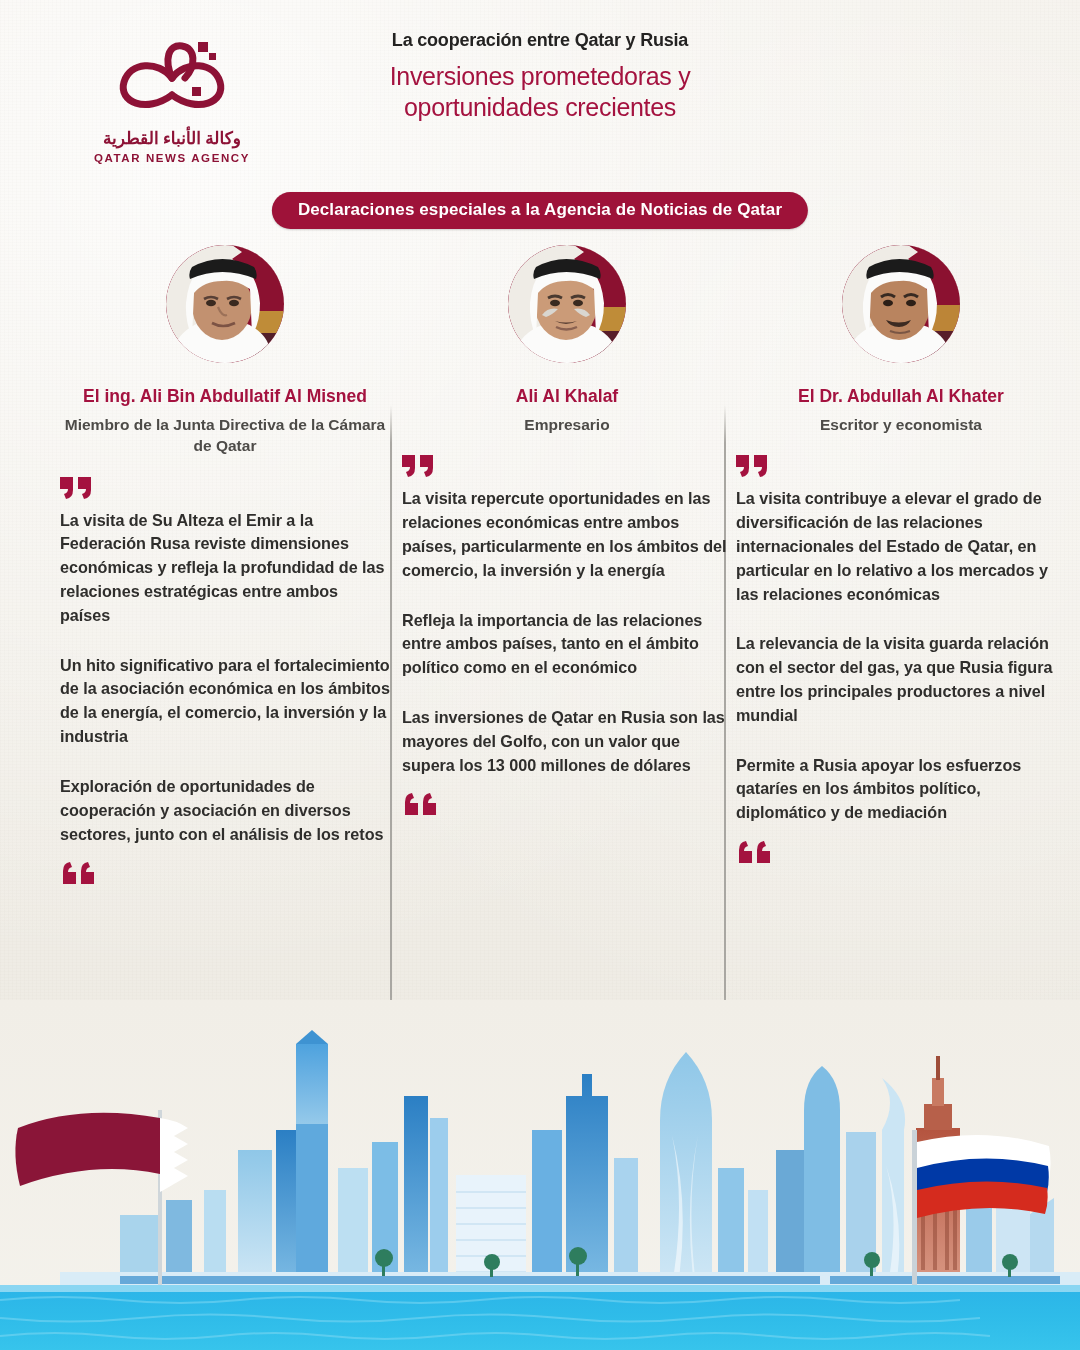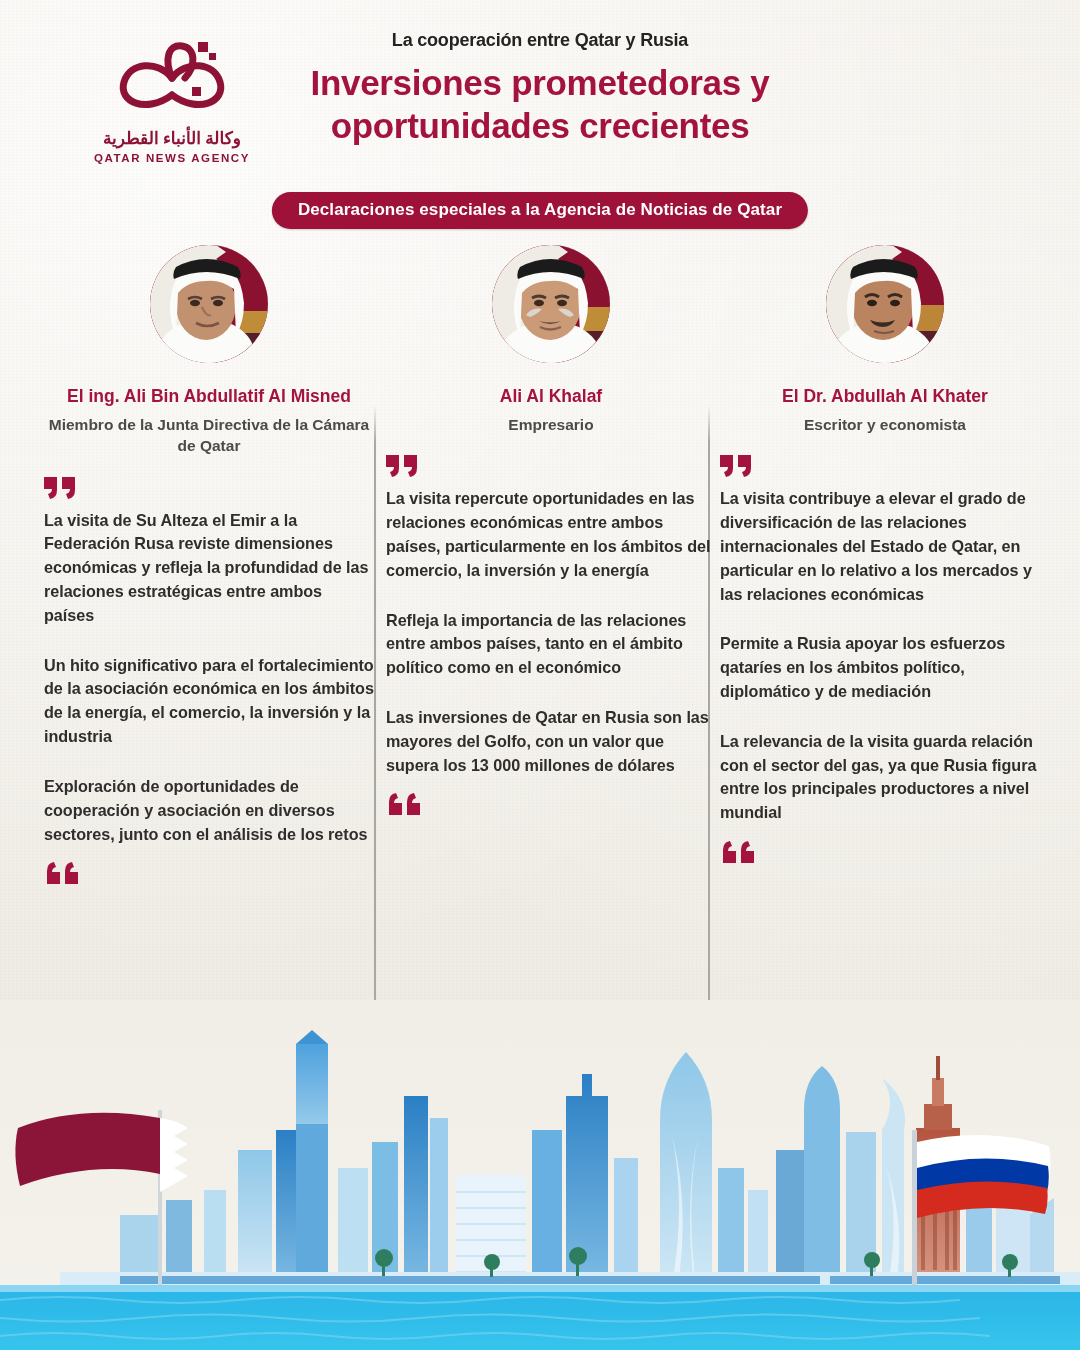--- a/index.html
+++ b/index.html
@@ -41,34 +41,34 @@
     font-size:11.5px; color:#8d1236; letter-spacing:1.6px; margin-top:3px; font-weight:700;
   }
 
   
   #header { position:absolute; left:240px; top:30px; width:600px; text-align:center; }
   #kicker {
     font-size:18px; font-weight:700; color:#242322; letter-spacing:-.2px;
     line-height:1.18;
   }
   #headline {
-    margin-top:10px; font-size:35px; font-weight:700; color:#a4123f;
+    margin-top:10px; font-size:25px; font-weight:400; color:#a4123f;
     line-height:1.23; letter-spacing:-.3px;
   }
 
   #ribbon {
     position:absolute; left:50%; top:192px; transform:translateX(-50%);
     background:#9e1239; color:#ffffff; border-radius:20px;
     padding:8px 26px 9px; font-size:17px; font-weight:700; letter-spacing:.1px;
     white-space:nowrap;
     box-shadow:0 1px 2px rgba(0,0,0,.18);
   }
 
   
-  #cols { position:absolute; left:0; top:245px; width:880px; height:790px; }
+  #cols { position:absolute; left:16px; top:245px; width:880px; height:790px; }
   .col { position:absolute; top:0; width:330px; }
   .col.c1 { left:44px; }
   .col.c2 { left:386px; }
   .col.c3 { left:720px; }
 
   .divider {
     position:absolute; top:160px; width:2px; height:630px;
     background:linear-gradient(180deg,rgba(150,148,143,0) 0%,#a9a7a2 6%,#a9a7a2 94%,rgba(150,148,143,0) 100%);
   }
   .divider.d1 { left:374px; }
@@ -309,22 +309,22 @@
 
       <div class="qmark">
         <svg width="34" height="22" viewBox="0 0 34 22" aria-hidden="true">
           <path d="M0 0 h13 v13 q0 8 -7 9 l-2 -5 q4 -1 4 -5 h-8 Z" fill="#a4123f"></path>
           <path d="M18 0 h13 v13 q0 8 -7 9 l-2 -5 q4 -1 4 -5 h-8 Z" fill="#a4123f"></path>
         </svg>
       </div>
 
       <div class="quotes">
         <p class="quote">La visita contribuye a elevar el grado de diversificación de las relaciones internacionales del Estado de Qatar, en particular en lo relativo a los mercados y las relaciones económicas</p>
+        <p class="quote">La relevancia de la visita guarda relación con el sector del gas, ya que Rusia figura entre los principales productores a nivel mundial</p>
         <p class="quote">Permite a Rusia apoyar los esfuerzos qataríes en los ámbitos político, diplomático y de mediación</p>
-        <p class="quote">La relevancia de la visita guarda relación con el sector del gas, ya que Rusia figura entre los principales productores a nivel mundial</p>
       </div>
 
       <div class="qmark close">
         <svg width="34" height="22" viewBox="0 0 34 22" aria-hidden="true">
           <path d="M0 0 h13 v13 q0 8 -7 9 l-2 -5 q4 -1 4 -5 h-8 Z" fill="#a4123f"></path>
           <path d="M18 0 h13 v13 q0 8 -7 9 l-2 -5 q4 -1 4 -5 h-8 Z" fill="#a4123f"></path>
         </svg>
       </div>
     </div>
   </div>

